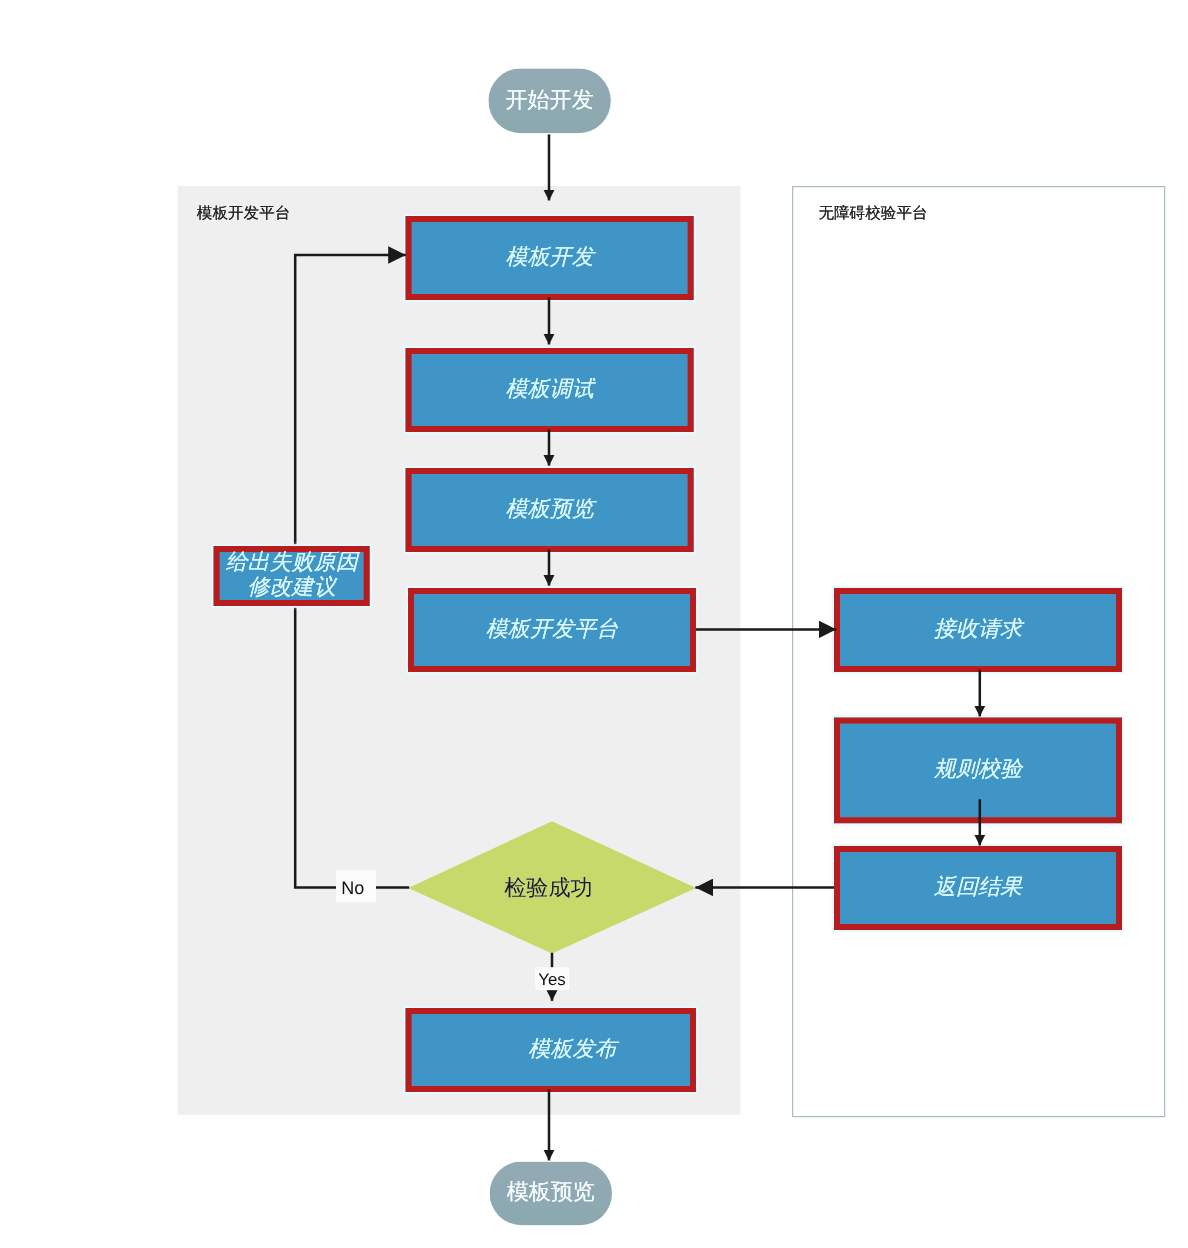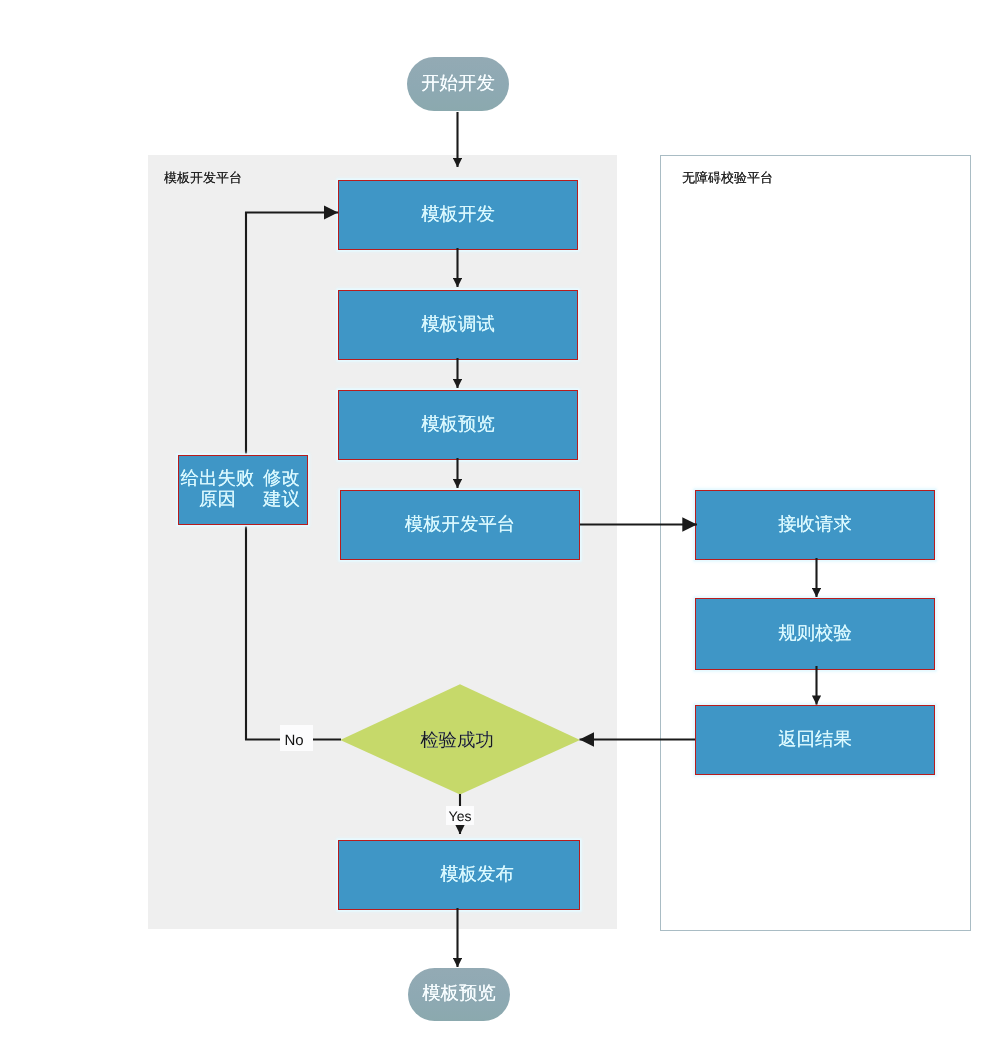--- a/index.html
+++ b/index.html
@@ -6,21 +6,21 @@
   html,body{margin:0;padding:0;}
   body{width:990px;height:1040px;background:#ffffff;font-family:"Liberation Sans",sans-serif;overflow:hidden;-webkit-font-smoothing:antialiased;text-rendering:geometricPrecision;}
   #canvas{position:relative;width:990px;height:1040px;background:#fff;}
 
   .lane-left{position:absolute;left:148px;top:155px;width:469px;height:774px;background:#efefef;}
   .lane-right{position:absolute;left:660px;top:155px;width:311px;height:776px;background:#fff;border:1px solid #a9bcc4;box-sizing:border-box;}
   .lane-title{position:absolute;font-size:13px;line-height:18px;color:#262626;white-space:nowrap;will-change:transform;text-shadow:0 0 0.35px #262626;}
 
   .node{position:absolute;display:flex;align-items:center;justify-content:center;text-align:center;
         color:#d9f8fe;font-size:18.4px;line-height:19px;padding-bottom:4px;text-shadow:0 0 0.4px #d9f8fe;box-sizing:border-box;will-change:transform;}
-  .proc{background:#3f96c6;border:1px solid #b91c1c;box-shadow:0 0 0 1.5px #e8f9ff, 0 0 3px 2px rgba(228,248,255,0.75);}
+  .proc{background:#3f96c6;border:5px solid #b91c1c;box-shadow:0 0 0 1.5px #e8f9ff, 0 0 3px 2px rgba(228,248,255,0.75);font-style:italic;}
   .term{background:linear-gradient(180deg,#93aab4 0%,#8ea9b3 55%,#8ba9ae 100%);border-radius:27px;color:#f7fdff;text-shadow:0 0 0.4px #f7fdff;}
 
   svg.ov{position:absolute;left:0;top:0;width:990px;height:1040px;pointer-events:none;}
 
   .edge-label{position:absolute;background:#fcfcfd;color:#111;white-space:nowrap;z-index:6;will-change:transform;
               display:flex;align-items:center;justify-content:center;}
 </style>
 </head>
 <body>
 
@@ -39,34 +39,34 @@
   <div class="node term" style="left:407px;top:57px;width:102px;height:54px;">开始开发</div>
 
   <div class="node proc" style="left:338px;top:180px;width:240px;height:70px;">模板开发</div>
 
   <div class="node proc" style="left:338px;top:290px;width:240px;height:70px;text-align:center;">模板调试</div>
 
   <div class="node proc" style="left:338px;top:390px;width:240px;height:70px;">模板预览</div>
 
   <div class="node proc" style="left:340px;top:490px;width:240px;height:70px;">模板开发平台</div>
 
-  <div class="node proc" style="left:178px;top:455px;width:130px;height:70px;flex-direction:row;z-index:5;line-height:21px;">
+  <div class="node proc" style="left:178px;top:455px;width:130px;height:50px;flex-direction:column;z-index:5;line-height:21px;">
     <span>给出失败原因</span>
     <span>修改建议</span>
   </div>
 
   <div class="node" style="left:397px;top:729px;width:120px;height:24px;color:#1a1a1a;text-align:right;">检验成功</div>
 
   <div class="node proc" style="left:338px;top:840px;width:242px;height:70px;padding-left:36px;">模板发布</div>
 
   <div class="node term" style="left:408px;top:968px;width:102px;height:53px;">模板预览</div>
 
   <div class="node proc" style="left:695px;top:490px;width:240px;height:70px;">接收请求</div>
 
-  <div class="node proc" style="left:695px;top:598px;width:240px;height:72px;">规则校验</div>
+  <div class="node proc" style="left:695px;top:598px;width:240px;height:88px;">规则校验</div>
 
   <div class="node proc" style="left:695px;top:705px;width:240px;height:70px;">返回结果</div>
 
   <div class="edge-label" style="left:280px;top:725px;width:33px;height:26px;font-size:15px;padding-top:4px;box-sizing:border-box;padding-right:5px;">No</div>
   <div class="edge-label" style="left:446px;top:806px;width:28px;height:19px;font-size:14px;">Yes</div>
 
   <svg class="ov" viewBox="0 0 990 1040">
     <defs>
       <marker id="ahv" viewBox="0 0 10 10" refX="9.7" refY="5" markerWidth="4.45" markerHeight="4.45" orient="auto-start-reverse">
         <path d="M 0 0 L 10 5 L 0 10 z" fill="#1a1a1a"></path>

